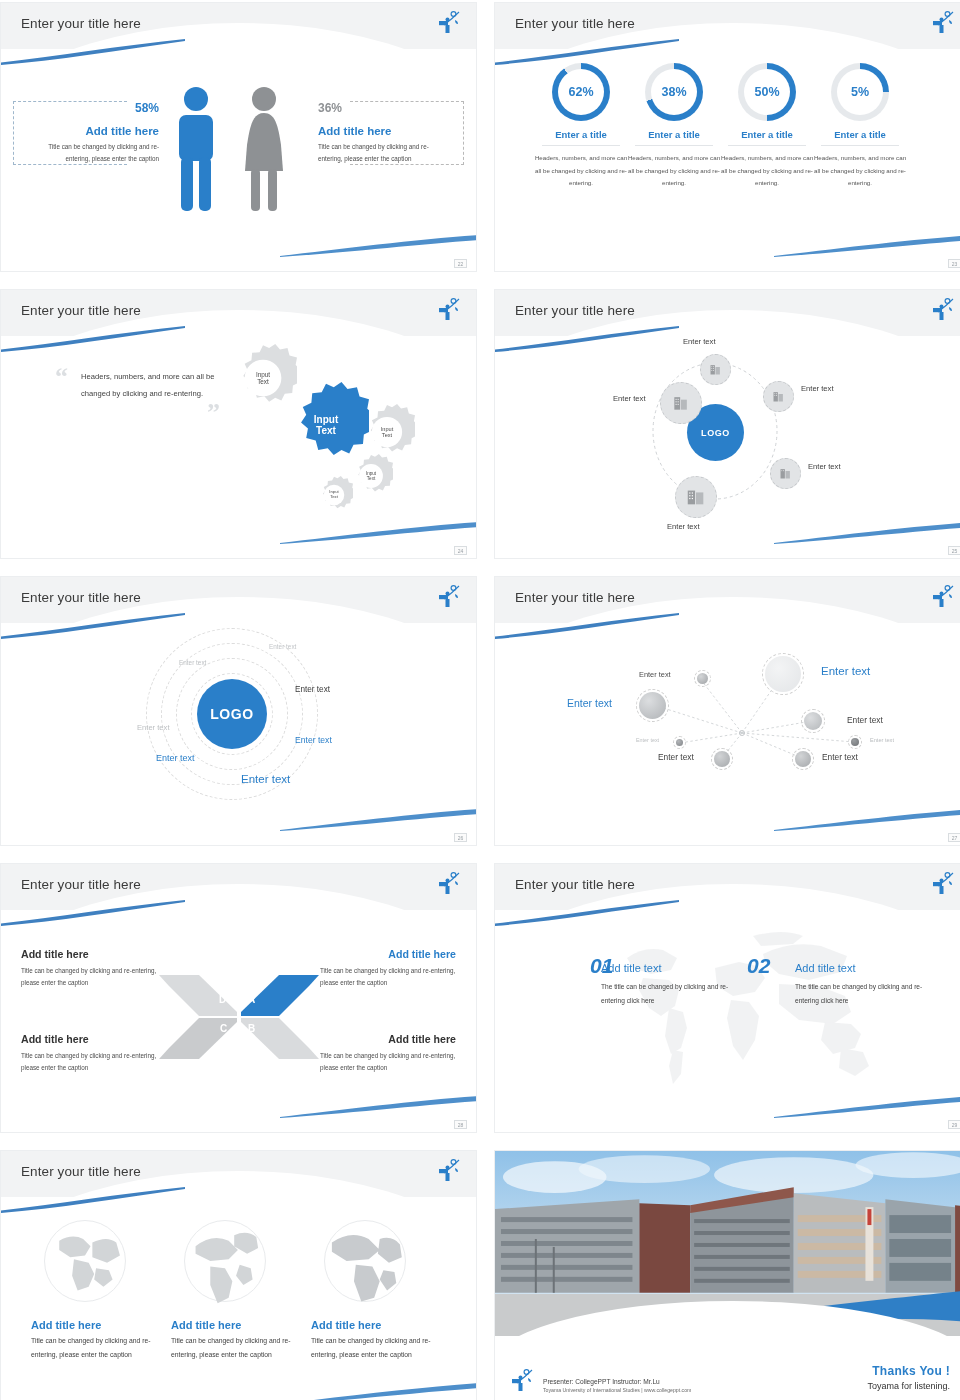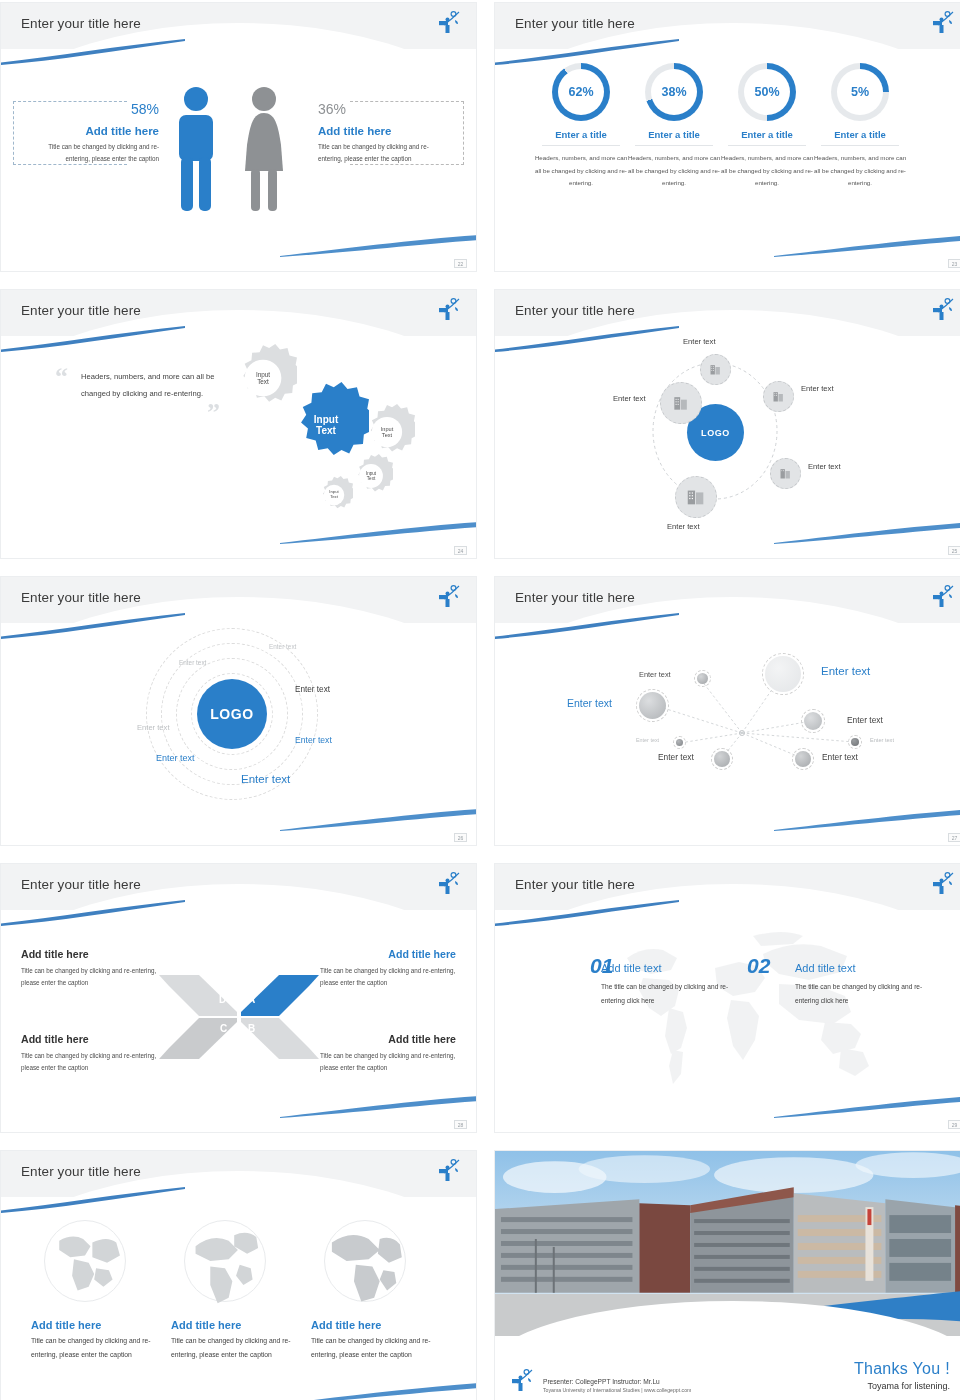--- a/index.html
+++ b/index.html
@@ -44,21 +44,21 @@
   .swoosh-tl { position: absolute; left: -4px; top: 36px; width: 190px; height: 26px; }
   .swoosh-br { position: absolute; right: -4px; bottom: 14px; width: 200px; height: 24px; }
   .pgnum {
     position: absolute; right: 9px; bottom: 3px;
     width: 13px; height: 9px;
     border: 1px solid #d9dde0; background: #fbfbfb;
     font-size: 5px; color: #9aa1a7; text-align: center; line-height: 8px;
   }
   .body { position: absolute; left: 0; top: 46px; width: 100%; height: 224px; }
   .g-fig { position: absolute; top: 36px; }
-  .g-pct { position: absolute; font-size: 14px; font-weight: normal; }
+  .g-pct { position: absolute; font-size: 12px; font-weight: bold; }
   .g-h { position: absolute; font-size: 11.5px; font-weight: bold; color: #2a7fc9; }
   .g-p { position: absolute; font-size: 6.3px; color: #4c4c4c; line-height: 1.85; width: 112px; }
   .g-brk { position: absolute; border: 1px dashed #9fb7cc; border-right: none; width: 114px; height: 64px; }
   .g-brk.r { border: 1px dashed #b9b9b9; border-left: none; }
 
   
   .d-col { position: absolute; top: 14px; width: 96px; text-align: center; }
   .d-ring { position: relative; width: 58px; height: 58px; margin: 0 auto; border-radius: 50%; }
   .d-ring span {
     position: absolute; inset: 0; display: flex; align-items: center; justify-content: center;
@@ -122,21 +122,21 @@
 
   
   .photo { position: absolute; left: 0; top: 0; width: 100%; height: 185px; overflow: hidden; }
   .sky { position: absolute; inset: 0; background: linear-gradient(#8fc1e8 0%, #bcd9ef 45%, #dfeaf3 100%); }
   .ground { position: absolute; left: 0; bottom: 0; width: 100%; height: 42px; background: #c9cbcc; }
   .wave-white {
     position: absolute; left: -2%; top: 150px; width: 104%; height: 70px;
     background: #ffffff; border-radius: 50% / 100% 100% 0 0;
   }
   .thanks { position: absolute; right: 20px; bottom: 28px; text-align: right; }
-  .thanks .t1 { font-size: 16px; font-weight: normal; color: #2a7fc9; letter-spacing: .3px; }
+  .thanks .t1 { font-size: 12px; font-weight: bold; color: #2a7fc9; letter-spacing: .3px; }
   .thanks .t2 { font-size: 9px; color: #333; margin-top: 3px; }
   .pres { position: absolute; left: 48px; bottom: 26px; }
   .pres .p1 { font-size: 6.6px; color: #3f3f3f; }
   .pres .p2 { font-size: 5.2px; color: #6a6a6a; margin-top: 2px; }
 </style>
 </head>
 <body>
 
 <div class="deck">
 

